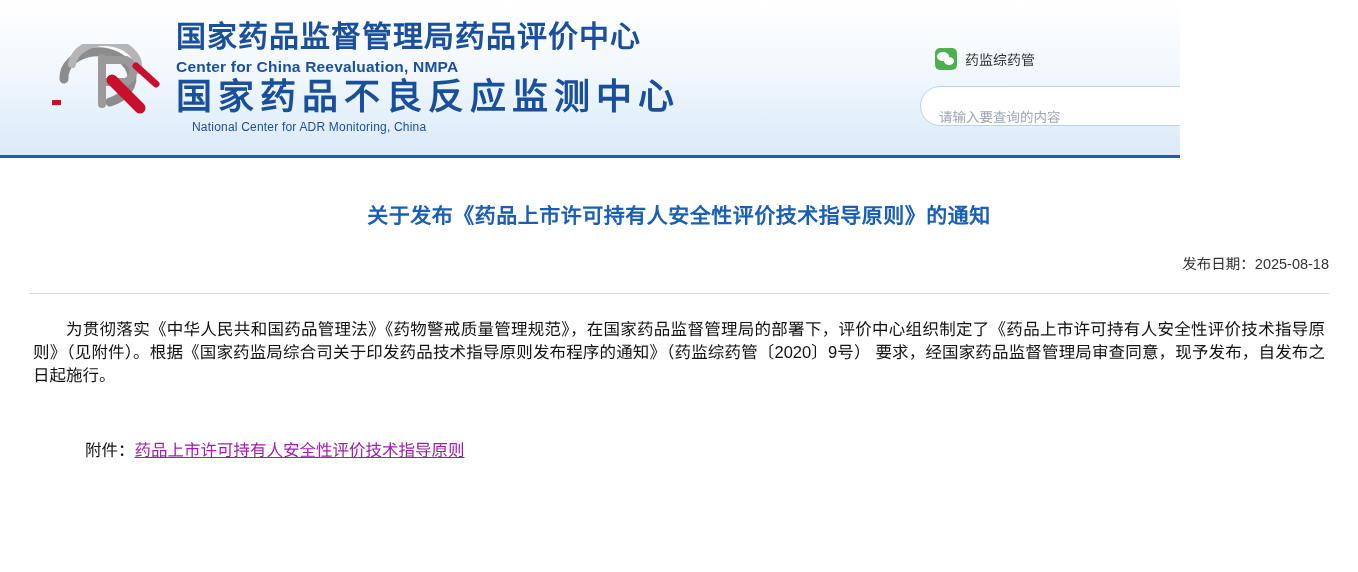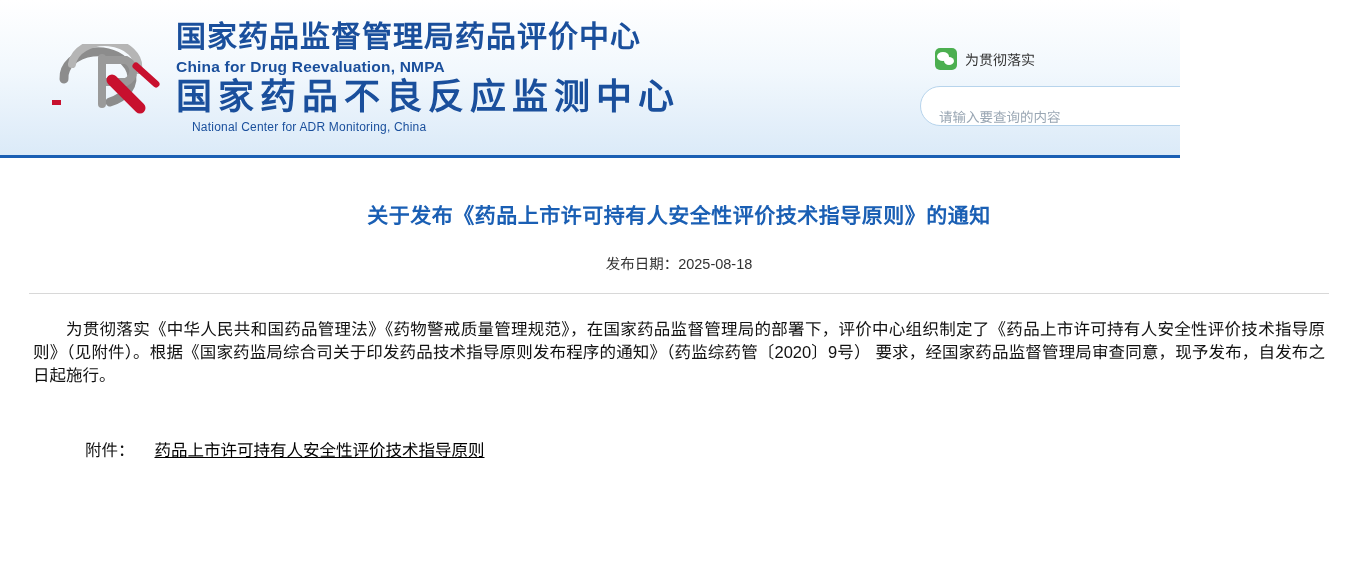--- a/index.html
+++ b/index.html
@@ -164,21 +164,21 @@
   }
   .doc-title {
     text-align: center;
     font-size: 21px;
     font-weight: bold;
     color: #1a5fb4;
     line-height: 32px;
     letter-spacing: 0.5px;
   }
   .doc-date {
-    text-align: center;
+    text-align: right;
     font-size: 14.5px;
     color: #333333;
     margin-top: 20px;
   }
   .divider {
     width: 1300px;
     height: 1px;
     background: #d8d8d8;
     margin: 20px auto 0 auto;
   }
@@ -192,24 +192,23 @@
     padding: 0 4px;
   }
   .attachment-row {
     margin-top: 48px;
     font-size: 16.5px;
     color: #111111;
     line-height: 30px;
     padding-left: 56px;
   }
   .attachment-link {
-    color: #000000;
+    color: #a21caf;
     text-decoration: underline;
     cursor: pointer;
-    margin-left: 20px;
   }
 </style>
 </head>
 <body>
 
 <div class="header">
   <div class="header-inner">
 
     <div class="logo-mark">
       <svg width="118" height="70" viewBox="0 0 118 70" xmlns="http://www.w3.org/2000/svg">
@@ -218,28 +217,28 @@
         <path d="M50 14 L50 60" stroke="#9a9a9a" stroke-width="8" stroke-linecap="round"></path>
         <path d="M50 16 L74 16 A12 12 0 0 1 74 38 L54 38" fill="none" stroke="#9a9a9a" stroke-width="8" stroke-linecap="round"></path>
         <path d="M60 36 L88 64" stroke="#c8102e" stroke-width="11" stroke-linecap="round"></path>
         <path d="M84 22 L104 40" stroke="#c8102e" stroke-width="7" stroke-linecap="round"></path>
         <rect x="0" y="56" width="9" height="5" fill="#c8102e"></rect>
       </svg>
     </div>
 
     <div class="title-block">
       <div class="cn-title-1">国家药品监督管理局药品评价中心</div>
-      <div class="en-title-1">China for Drug Reevaluation, NMPA</div>
+      <div class="en-title-1">Center for China Reevaluation, NMPA</div>
       <div class="cn-title-2">国家药品不良反应监测中心</div>
       <div class="en-title-2">National Center for ADR Monitoring, China</div>
     </div>
 
     <div class="wechat-row">
       <span class="wechat-icon"></span>
-      <span class="wechat-label">为贯彻落实</span>
+      <span class="wechat-label">药监综药管</span>
     </div>
 
     <div class="search-box">
       <input class="search-input" type="text" placeholder="请输入要查询的内容" style="">
       <button class="search-btn">
         <span>
           <svg width="22" height="22" viewBox="0 0 22 22" xmlns="http://www.w3.org/2000/svg">
             <circle cx="9.5" cy="9.5" r="6.6" fill="none" stroke="#2a6fb5" stroke-width="1.8"></circle>
             <line x1="14.4" y1="14.4" x2="19.5" y2="19.5" stroke="#2a6fb5" stroke-width="1.8" stroke-linecap="round"></line>
           </svg>

